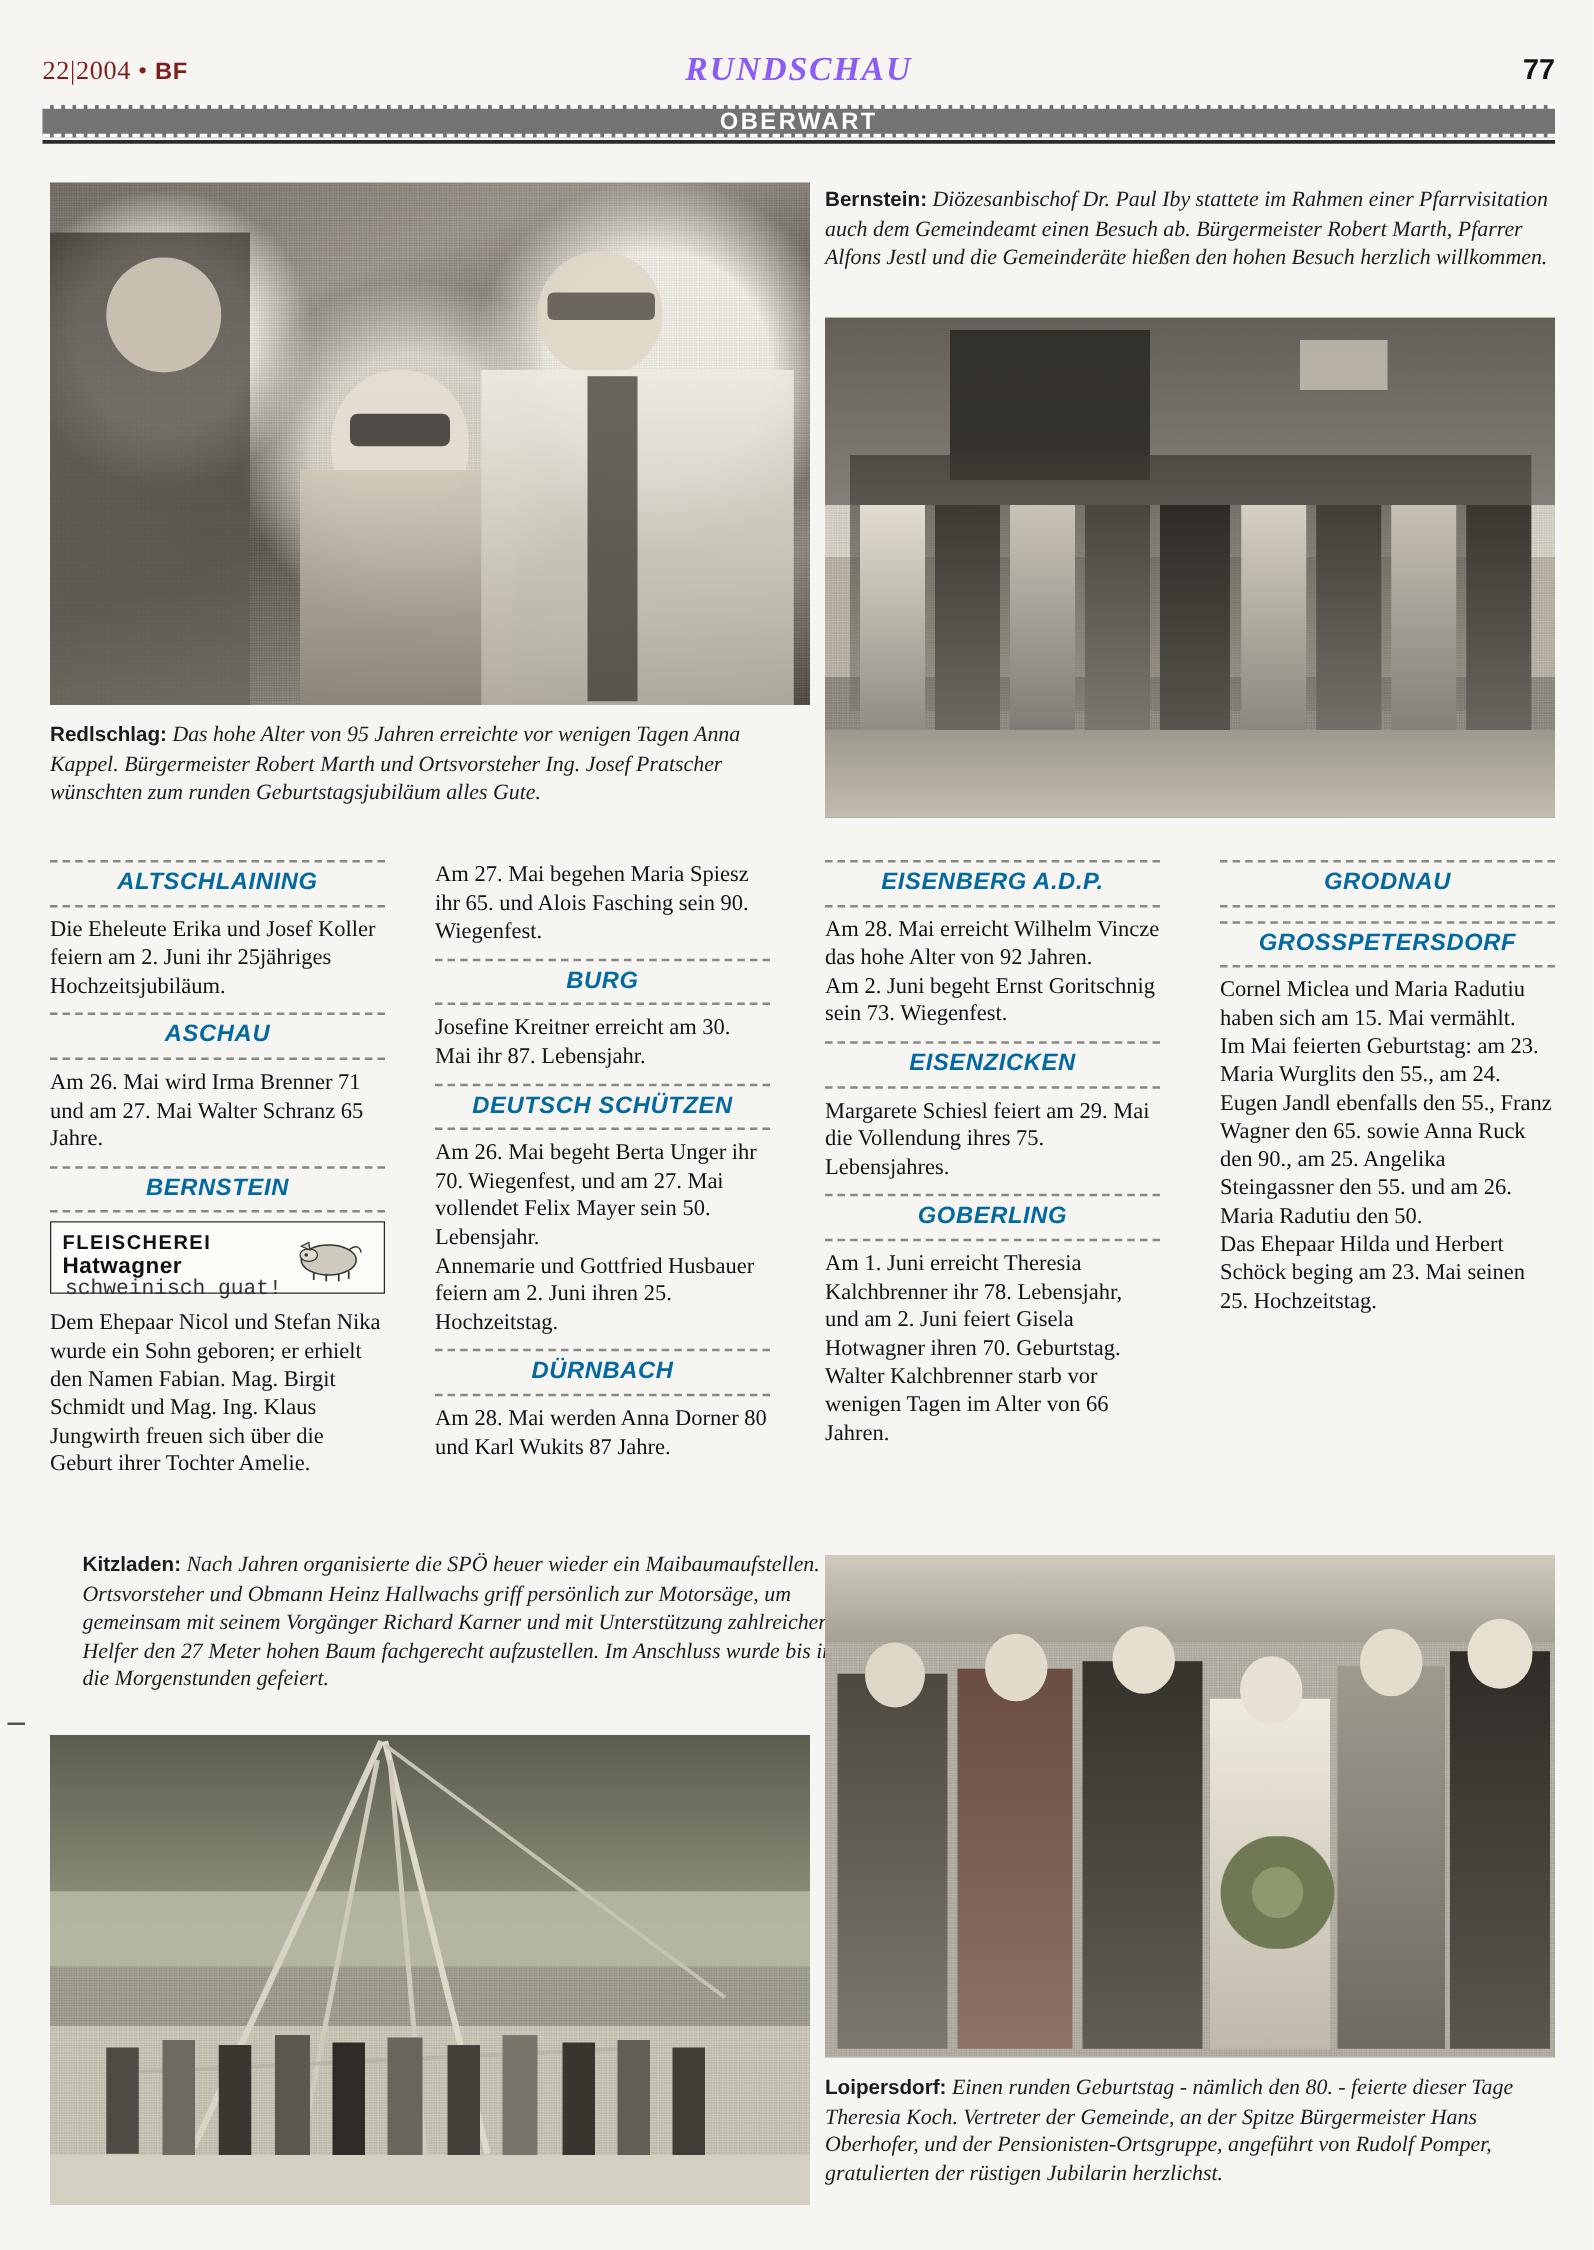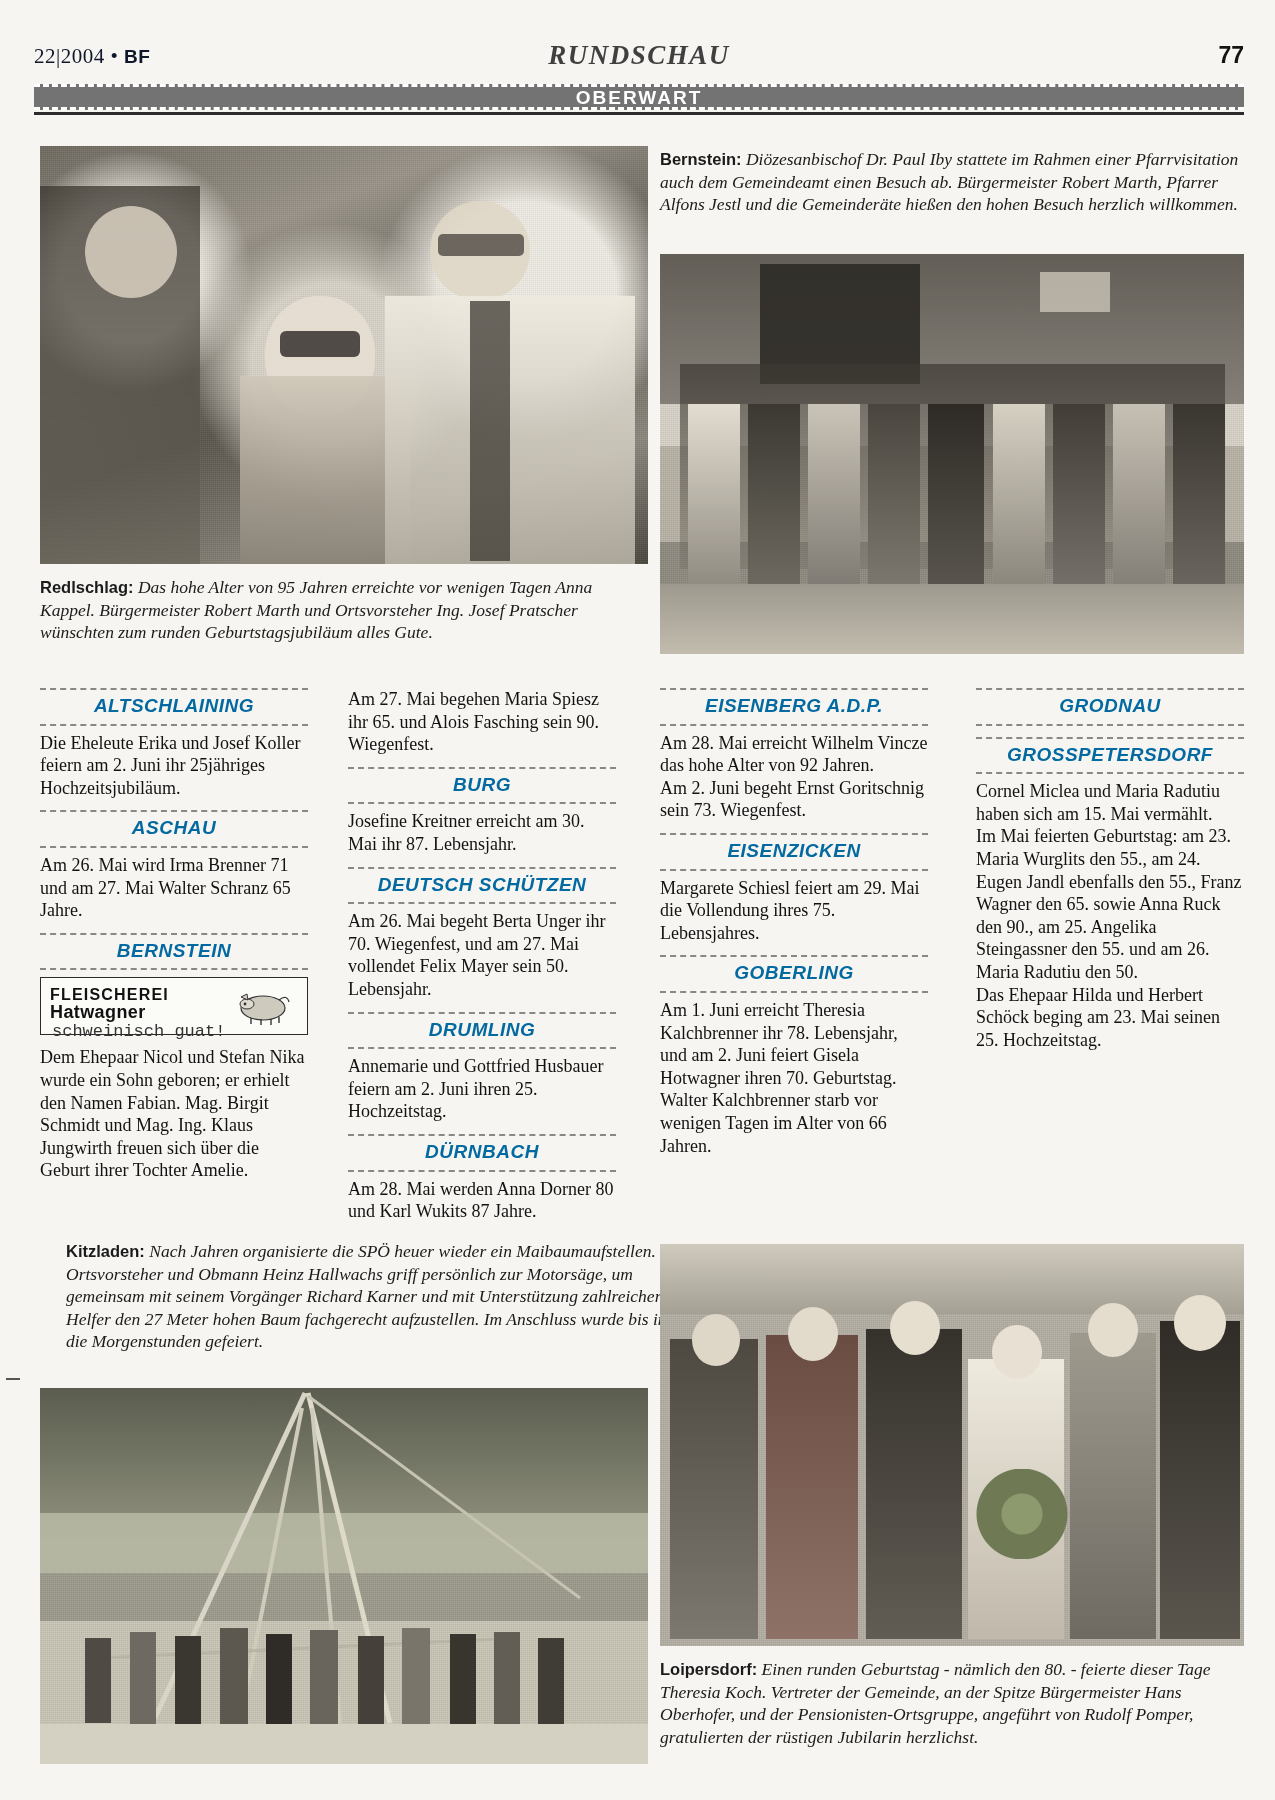--- a/index.html
+++ b/index.html
@@ -32,39 +32,39 @@
     width: 1210px;
     height: 40px;
   }
   .folio-left {
     position: absolute;
     left: 0;
     top: 4px;
     font-family: "Liberation Serif", serif;
     font-size: 21px;
     letter-spacing: 0.5px;
-    color: #0f172a;
+    color: #7f1d1d;
   }
   .folio-left b {
     font-family: "Liberation Sans", sans-serif;
     font-weight: bold;
     font-size: 19px;
   }
   .masthead-title {
     position: absolute;
     left: 0;
     top: 0;
     width: 1210px;
     text-align: center;
     font-family: "Liberation Serif", serif;
     font-style: italic;
     font-weight: bold;
     font-size: 27px;
     letter-spacing: 1.5px;
-    color: #404040;
+    color: #8b5cf6;
   }
   .folio-right {
     position: absolute;
     right: 0;
     top: 2px;
     font-size: 23px;
     font-weight: bold;
     color: #141414;
   }
   .region-bar {
@@ -307,21 +307,20 @@
 
   <div class="col" style="left:348px; top:688px; width:268px;">
     <p>Am 27. Mai begehen Maria Spiesz ihr 65. und Alois Fasching sein 90. Wiegenfest.</p>
 
     <h3 class="sec-head spaced">BURG</h3>
     <p>Josefine Kreitner erreicht am 30. Mai ihr 87. Lebensjahr.</p>
 
     <h3 class="sec-head spaced">DEUTSCH SCHÜTZEN</h3>
     <p>Am 26. Mai begeht Berta Unger ihr 70. Wiegenfest, und am 27. Mai vollendet Felix Mayer sein 50. Lebensjahr.</p>
 
-    <h3 class="sec-head spaced">DRUMLING</h3>
     <p>Annemarie und Gottfried Husbauer feiern am 2. Juni ihren 25. Hochzeitstag.</p>
 
     <h3 class="sec-head spaced">DÜRNBACH</h3>
     <p>Am 28. Mai werden Anna Dorner 80 und Karl Wukits 87 Jahre.</p>
   </div>
 
   <div class="col" style="left:660px; top:688px; width:268px;">
     <h3 class="sec-head first">EISENBERG A.D.P.</h3>
     <p>Am 28. Mai erreicht Wilhelm Vincze das hohe Alter von 92 Jahren.</p>
     <p>Am 2. Juni begeht Ernst Goritschnig sein 73. Wiegenfest.</p>

